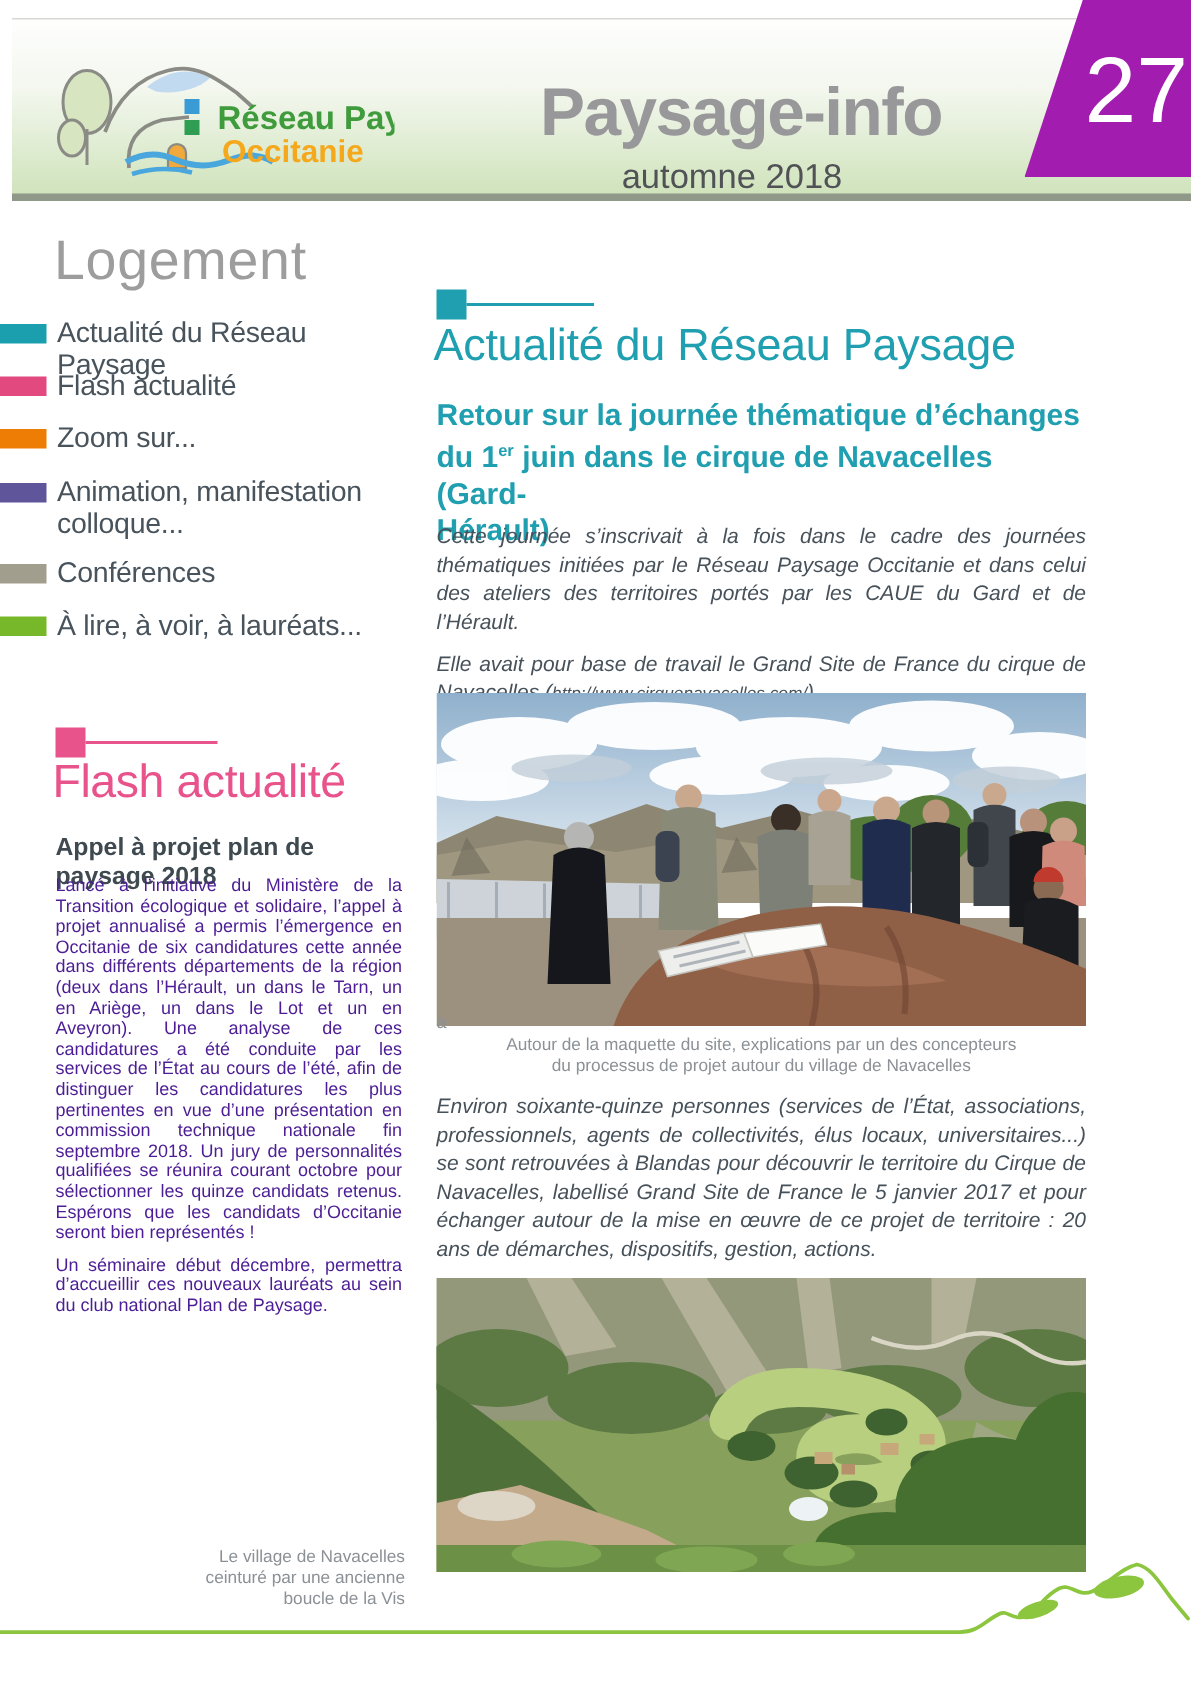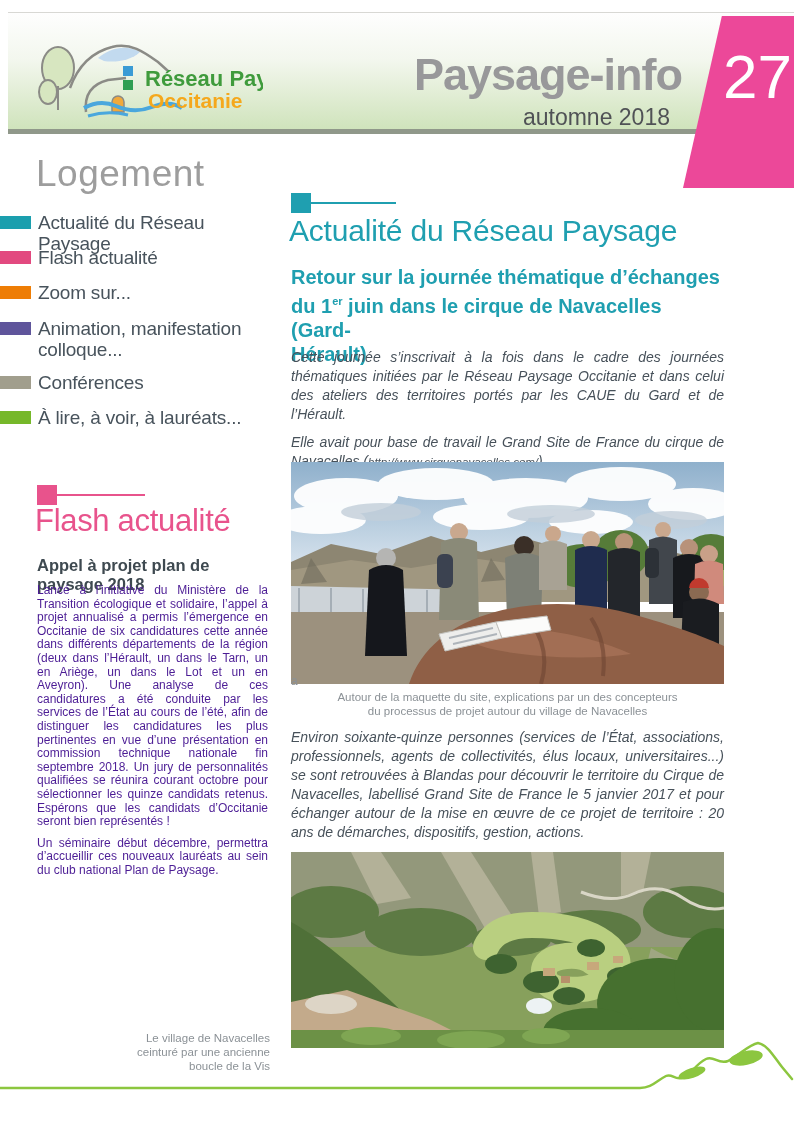--- a/index.html
+++ b/index.html
@@ -5,24 +5,24 @@
   html,body{margin:0;padding:0;background:#ffffff;}
   .page{
     position:relative;width:794px;height:1123px;overflow:hidden;background:#ffffff;
     font-family:"Liberation Sans","DejaVu Sans",sans-serif;color:#47525b;
   }
   
   .band{position:absolute;left:8px;top:12px;width:786px;height:117px;
     background:linear-gradient(180deg,#fefefe 0%,#f3f7ee 40%,#cfe3bb 100%);
     border-top:1px solid #d8d8d4;}
   .band-rule{position:absolute;left:8px;top:129px;width:786px;height:5px;background:#90988a;}
-  .issue-block{position:absolute;left:683px;top:16px;width:111px;height:172px;background:#ec4899;
+  .issue-block{position:absolute;left:683px;top:0;width:111px;height:118px;background:#a21caf;
     clip-path:polygon(35% 0,100% 0,100% 100%,0 100%);z-index:3;}
   .issue-num{position:absolute;left:40px;top:30px;font-size:62px;color:#ffffff;line-height:1;}
-  .masthead{position:absolute;top:52px;right:112px;width:400px;text-align:right;z-index:2;}
+  .masthead{position:absolute;top:52px;right:100px;width:400px;text-align:center;z-index:2;}
   .masthead .title{font-size:45px;font-weight:bold;color:#98989а;color:#98989a;letter-spacing:-1px;line-height:1;}
   .masthead .season{font-size:23px;color:#50525
 6;color:#505256;margin-top:7px;margin-right:12px;}
   .logo{position:absolute;left:28px;top:26px;z-index:2;}
   .logo text{font-family:"Liberation Sans","DejaVu Sans",sans-serif;font-weight:bold;}
   
   .sommaire{position:absolute;left:36px;top:153px;font-size:37px;color:#9d9d9d;font-weight:normal;letter-spacing:.5px;}
   .toc-row{position:absolute;left:0;width:280px;display:flex;align-items:flex-start;}
   .toc-swatch{flex:0 0 31px;height:13px;margin-top:4px;}
   .toc-label{margin-left:7px;font-size:19px;line-height:21px;color:#48535c;letter-spacing:-0.2px;}

